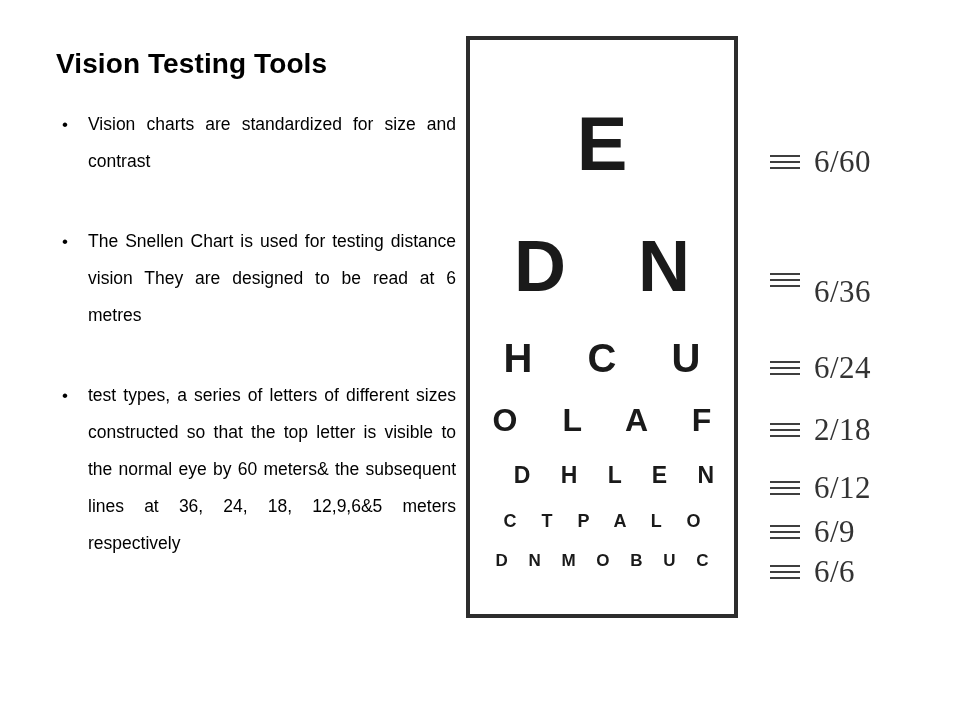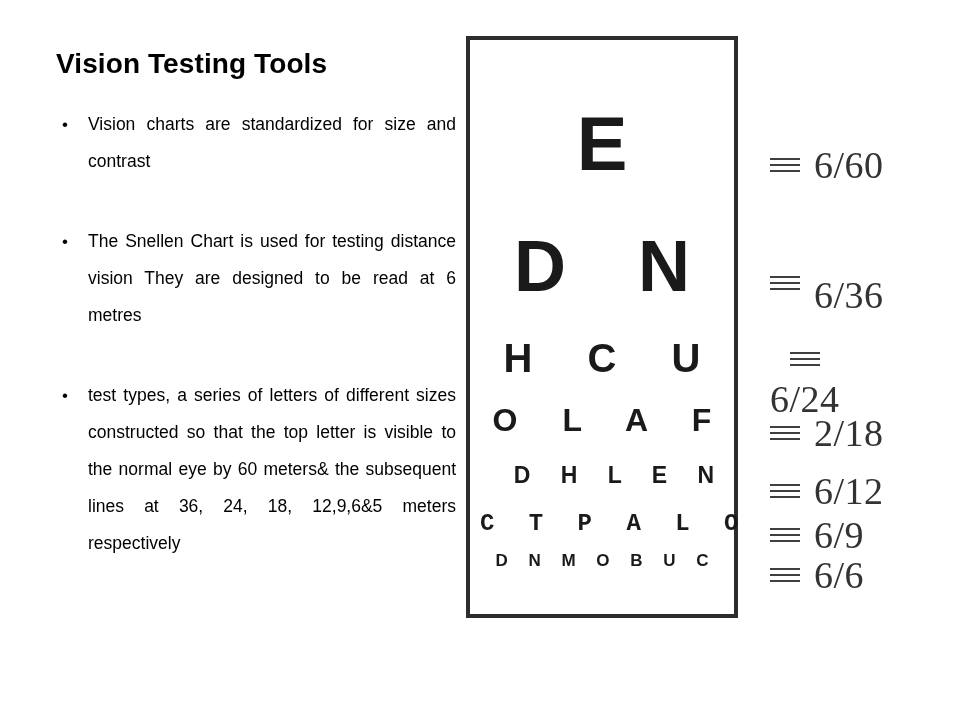--- a/index.html
+++ b/index.html
@@ -132,21 +132,21 @@
     height: 2px;
     background: #3f3f3f;
     display: block;
   }
   .acuity-lines i:nth-child(1) { top: 0; }
   .acuity-lines i:nth-child(2) { top: 6px; }
   .acuity-lines i:nth-child(3) { top: 12px; }
 
   .acuity-label {
     font-family: "Liberation Serif", serif;
-    font-size: 38px;
+    font-size: 31px;
     line-height: 1;
     color: #333333;
     letter-spacing: 0.5px;
   }
 </style>
 </head>
 <body>
 
 <div id="slide">
 
@@ -168,42 +168,42 @@
         </li>
       </ul>
   </div>
 
   <div id="snellen-chart">
       <div class="chart-row" style="top: 66px; font-size: 76px; letter-spacing: 0px; text-indent: 0px; color: rgb(26, 26, 26);">E</div>
       <div class="chart-row" style="top: 190px; font-size: 72px; letter-spacing: 26px; text-indent: 26px; color: rgb(26, 26, 26);">D N</div>
       <div class="chart-row" style="top: 298px; font-size: 40px; letter-spacing: 22px; text-indent: 22px; color: rgb(26, 26, 26);">H C U</div>
       <div class="chart-row" style="top: 364px; font-size: 32px; letter-spacing: 18px; text-indent: 18px; color: rgb(26, 26, 26);">O L A F</div>
       <div class="chart-row" style="top: 424px; font-size: 23px; letter-spacing: 12px; text-indent: 12px; color: rgb(26, 26, 26); padding-left: 24px;">D H L E N</div>
-      <div class="chart-row" style="top: 472px; font-size: 24px; letter-spacing: 10px; text-indent: 10px; color: rgb(26, 26, 26); font-family: Liberation Mono, monospace;">C T P A L O</div>
+      <div class="chart-row" style="top: 472px; font-size: 18px; letter-spacing: 10px; text-indent: 10px; color: rgb(26, 26, 26);">C T P A L O</div>
       <div class="chart-row" style="top: 512px; font-size: 17px; letter-spacing: 8px; text-indent: 8px; color: rgb(26, 26, 26);">D N M O B U C</div>
     </div>
 
   <div id="acuity-scale">
       <div class="acuity-row" style="top: 110px;">
         <span class="acuity-lines">
           <i style="background: rgb(63, 63, 63);"></i>
           <i style="background: rgb(63, 63, 63);"></i>
           <i style="background: rgb(63, 63, 63);"></i>
         </span>
         <span class="acuity-label" style="color: rgb(51, 51, 51);">6/60</span>
       </div>
       <div class="acuity-row" style="top: 216px;">
         <span class="acuity-lines">
           <i style="background: rgb(63, 63, 63);"></i>
           <i style="background: rgb(63, 63, 63);"></i>
           <i style="background: rgb(63, 63, 63);"></i>
         </span>
         <span class="acuity-label" style="color: rgb(51, 51, 51); margin-top: 24px;">6/36</span>
       </div>
-      <div class="acuity-row" style="top: 316px; flex-direction: column;">
+      <div class="acuity-row" style="top: 316px;">
         <span class="acuity-lines">
           <i style="background: rgb(63, 63, 63);"></i>
           <i style="background: rgb(63, 63, 63);"></i>
           <i style="background: rgb(63, 63, 63);"></i>
         </span>
         <span class="acuity-label" style="color: rgb(51, 51, 51);">6/24</span>
       </div>
       <div class="acuity-row" style="top: 378px;">
         <span class="acuity-lines">
           <i style="background: rgb(63, 63, 63);"></i>

